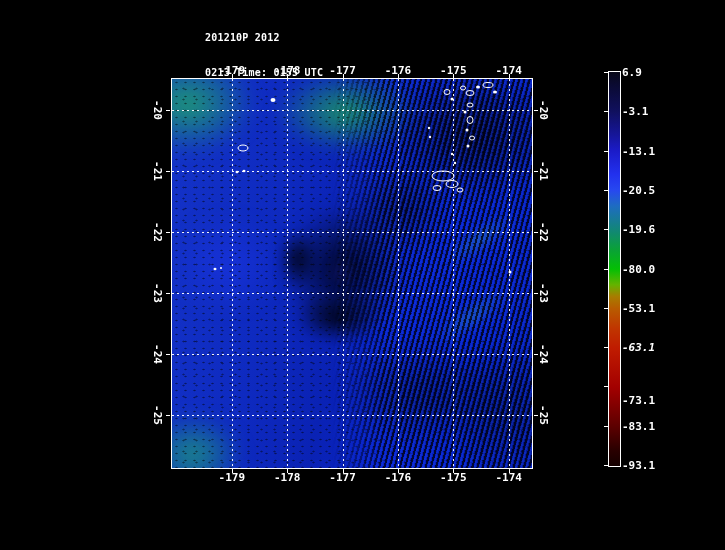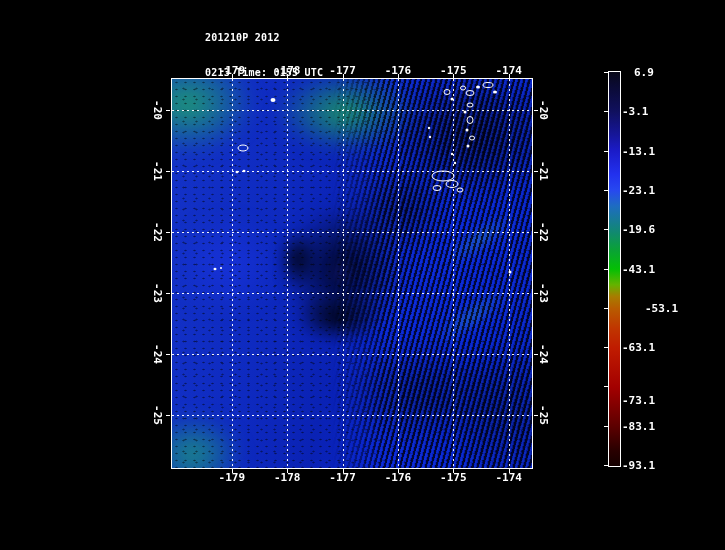--- a/index.html
+++ b/index.html
@@ -162,35 +162,35 @@
       <div class="axis-label rot" style="left: 157px; top: 353.983px;">-24</div>
       <div class="axis-label rot" style="left: 543px; top: 353.983px;">-24</div>
       <div class="tick h" style="left: 166px; top: 414.955px;"></div>
       <div class="tick h" style="left: 534px; top: 414.955px;"></div>
       <div class="axis-label rot" style="left: 157px; top: 414.955px;">-25</div>
       <div class="axis-label rot" style="left: 543px; top: 414.955px;">-25</div>
     </div>
 
   <div class="colorbar" id="colorbar" style="background: linear-gradient(rgb(9, 9, 24) 0%, rgb(10, 10, 48) 3%, rgb(16, 16, 94) 10%, rgb(22, 22, 154) 16%, rgb(27, 27, 200) 20%, rgb(34, 49, 238) 26%, rgb(39, 72, 240) 30%, rgb(30, 108, 194) 34%, rgb(18, 134, 121) 40%, rgb(10, 161, 56) 45%, rgb(4, 191, 4) 50%, rgb(100, 179, 0) 54%, rgb(168, 124, 0) 57%, rgb(184, 92, 0) 60%, rgb(192, 54, 0) 65%, rgb(192, 28, 0) 70%, rgb(163, 0, 0) 80%, rgb(92, 0, 0) 90%, rgb(42, 0, 0) 96%, rgb(20, 0, 0) 100%);"></div>
   <div id="cb-labels">
-      <div class="cb-label" style="top: 72px; margin-left: 12px;">6.9</div>
+      <div class="cb-label" style="top: 72px;">6.9</div>
       <div class="tick h" style="left: 604px; top: 72px;"></div>
       <div class="cb-label" style="top: 111.3px;">-3.1</div>
       <div class="tick h" style="left: 604px; top: 111.3px;"></div>
       <div class="cb-label" style="top: 150.6px;">-13.1</div>
       <div class="tick h" style="left: 604px; top: 150.6px;"></div>
-      <div class="cb-label" style="top: 189.9px;">-23.1</div>
+      <div class="cb-label" style="top: 189.9px;">-20.5</div>
       <div class="tick h" style="left: 604px; top: 189.9px;"></div>
       <div class="cb-label" style="top: 229.2px;">-19.6</div>
       <div class="tick h" style="left: 604px; top: 229.2px;"></div>
-      <div class="cb-label" style="top: 268.5px;">-43.1</div>
+      <div class="cb-label" style="top: 268.5px;">-80.0</div>
       <div class="tick h" style="left: 604px; top: 268.5px;"></div>
-      <div class="cb-label" style="top: 307.8px; padding-left: 23px;">-53.1</div>
+      <div class="cb-label" style="top: 307.8px;">-53.1</div>
       <div class="tick h" style="left: 604px; top: 307.8px;"></div>
-      <div class="cb-label" style="top: 347.1px;">-63.1</div>
+      <div class="cb-label" style="top: 347.1px; font-style: italic;">-63.1</div>
       <div class="tick h" style="left: 604px; top: 347.1px;"></div>
       <div class="cb-label" style="top: 400px;">-73.1</div>
       <div class="tick h" style="left: 604px; top: 386.4px;"></div>
       <div class="cb-label" style="top: 425.7px;">-83.1</div>
       <div class="tick h" style="left: 604px; top: 425.7px;"></div>
       <div class="cb-label" style="top: 465px;">-93.1</div>
       <div class="tick h" style="left: 604px; top: 465px;"></div>
     </div>
 
 </div>

